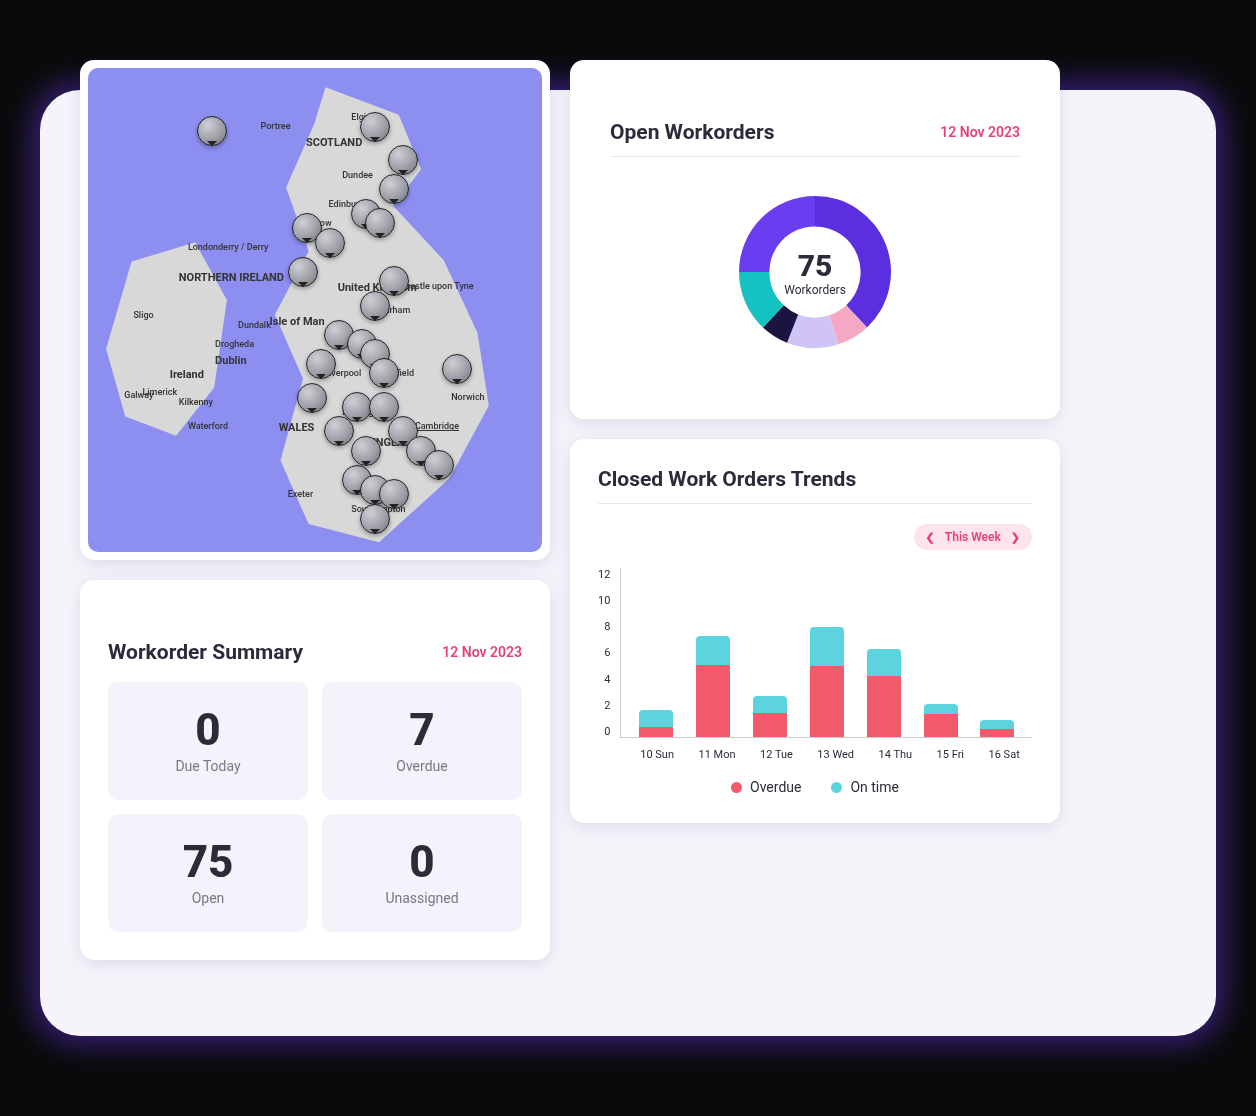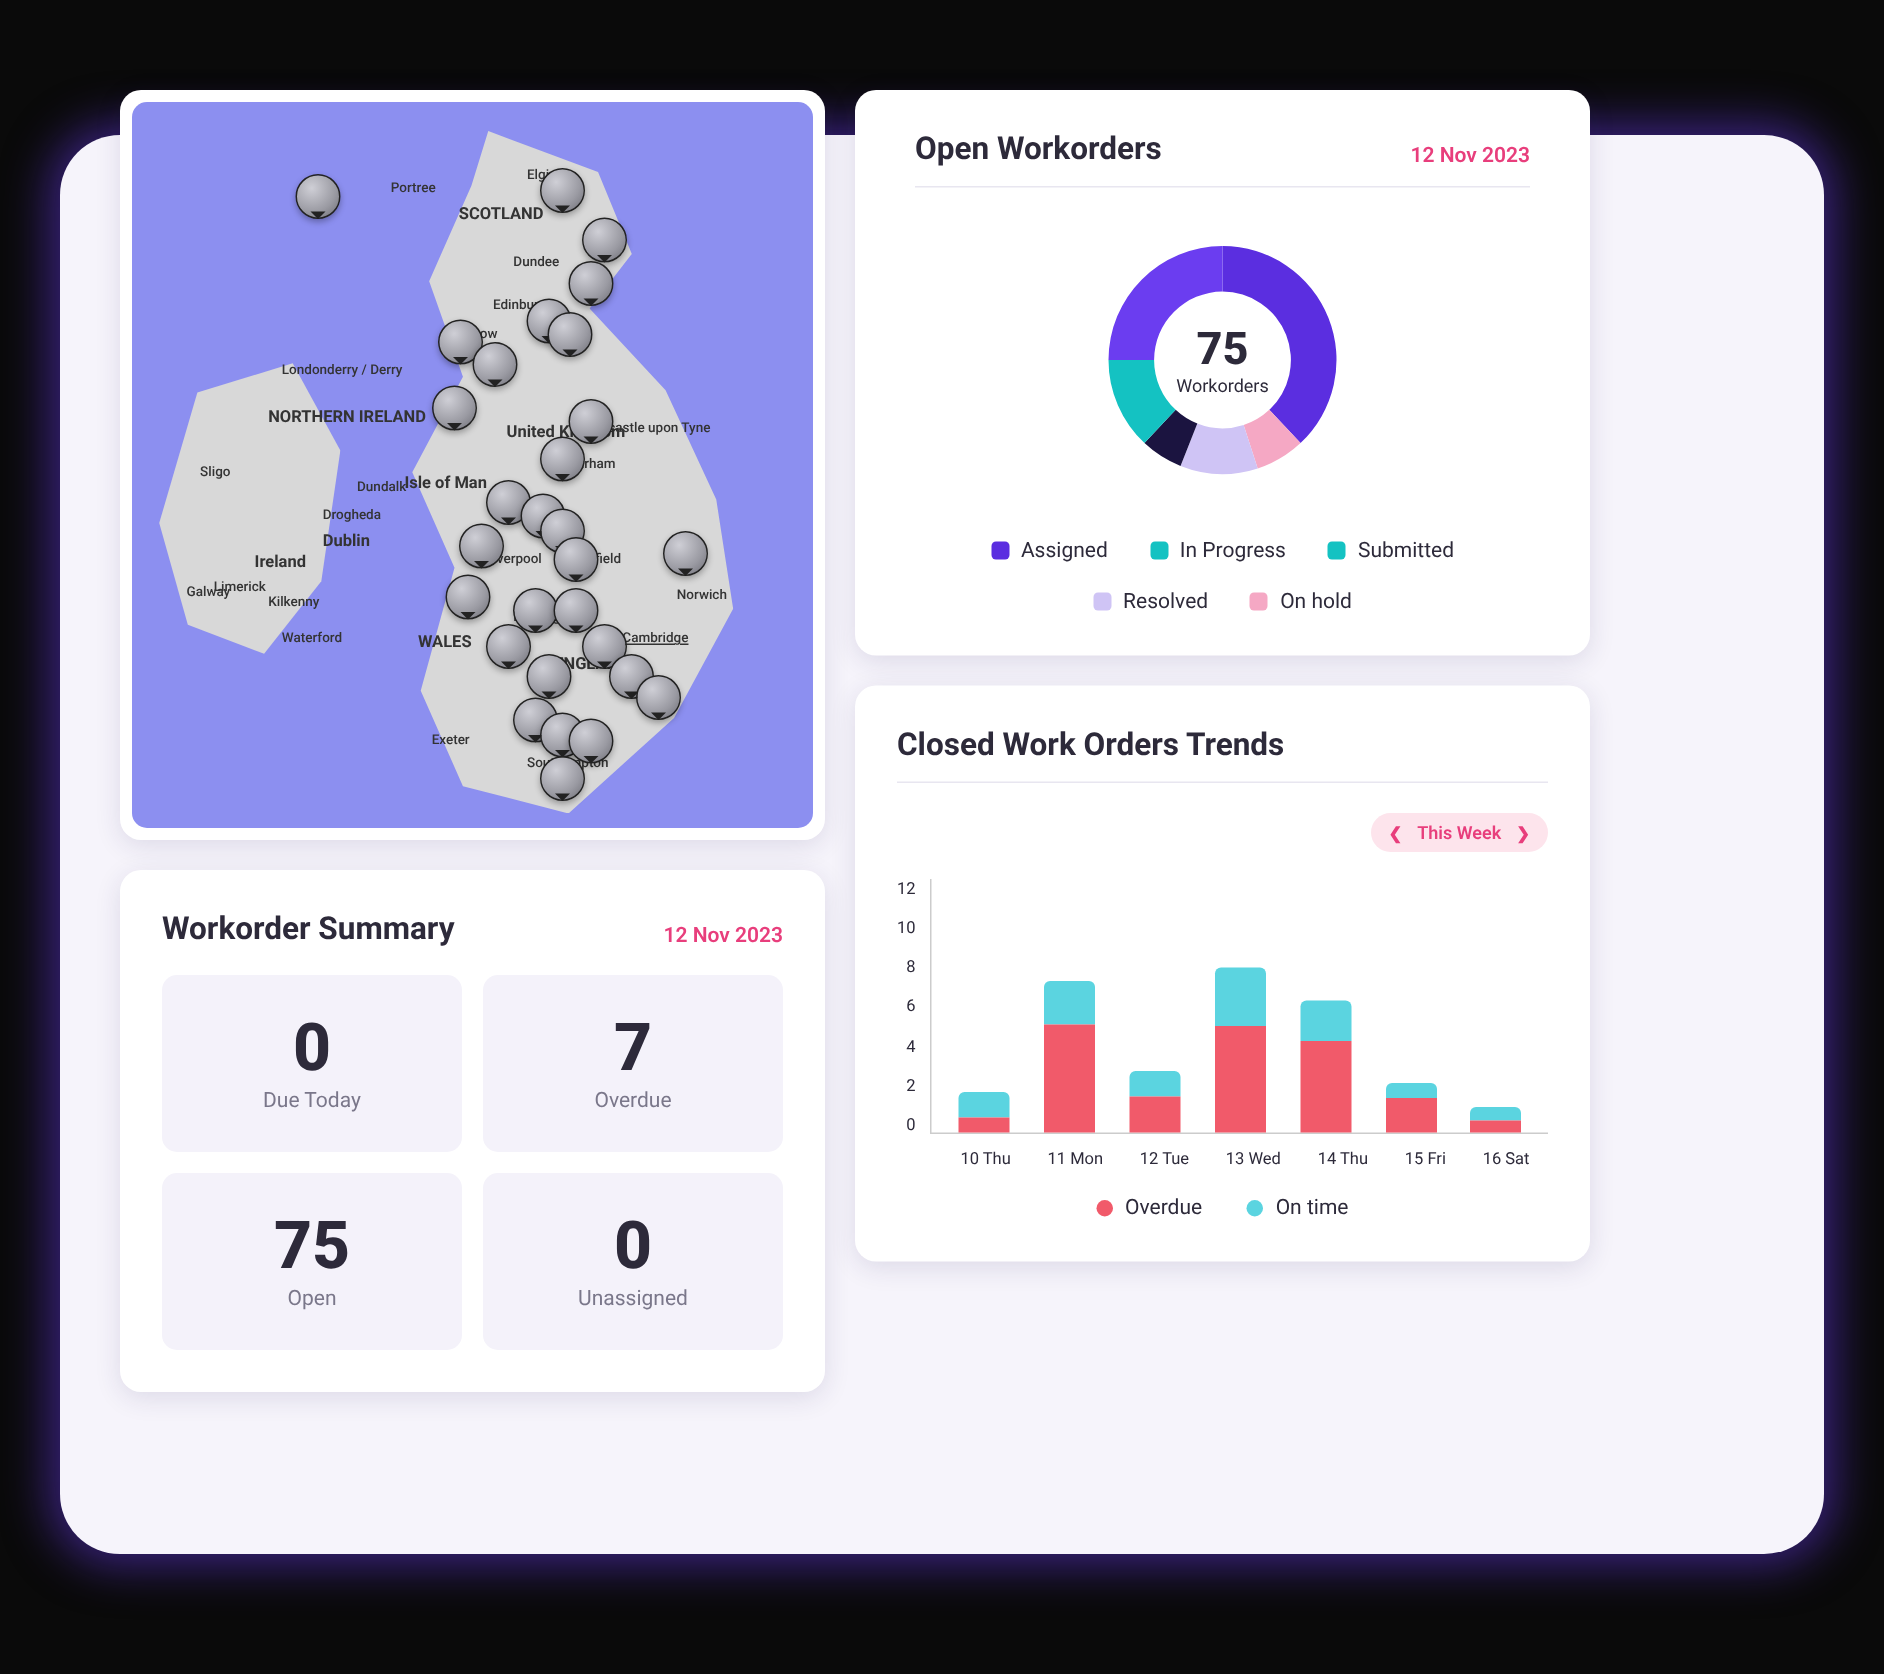--- a/index.html
+++ b/index.html
@@ -65,21 +65,21 @@
   .pin::after {
     content:"";
     position:absolute;
     bottom:-6px; left:50%;
     transform:translateX(-50%);
     border:5px solid transparent;
     border-top-color:#222;
   }
   
   .summary-card { padding: 28px; }
-  .card-head { display:flex; justify-content:space-between; align-items:flex-end; margin-bottom:10px; }
+  .card-head { display:flex; justify-content:space-between; align-items:center; margin-bottom:10px;margin-top:32px; }
   .card-title { font-size: 21px; font-weight: 700; color: #2d2a3a; }
   .card-date { font-size: 14px; font-weight: 600; color: #e83e7c; }
   .stat-grid {
     display:grid; grid-template-columns:1fr 1fr; gap:14px; margin-top:18px;
   }
   .stat {
     background:#f4f2fa; border-radius:10px;
     padding:26px 10px; text-align:center;
   }
   .stat-val { font-size:44px; font-weight:800; color:#2d2a3a; line-height:1; }
@@ -232,42 +232,20 @@
             <path d="M 62.36067977499789 88.04226065180615 A 40 40 0 0 1 35.27501789261287 87.19105943553005 L 41.16501073556772 72.31463566131804 A 24 24 0 0 0 57.41640786499873 72.82535639108369 Z" fill="#cfc4f5"></path>
             <path d="M 35.27501789261287 87.19105943553005 A 40 40 0 0 1 22.61811576285245 79.15874509685645 L 33.57086945771147 67.49524705811388 A 24 24 0 0 0 41.16501073556772 72.31463566131804 Z" fill="#1b1440"></path>
             <path d="M 22.61811576285245 79.15874509685645 A 40 40 0 0 1 10 49.99999999999997 L 26 49.99999999999998 A 24 24 0 0 0 33.57086945771147 67.49524705811388 Z" fill="#14c2c2"></path>
             <path d="M 10 49.99999999999997 A 40 40 0 0 1 49.99999999999999 10 L 49.99999999999999 26 A 24 24 0 0 0 26 49.99999999999998 Z" fill="#6b3df0"></path>
           </svg>
         <div class="donut-center">
           <div class="donut-num">75</div>
           <div class="donut-sub">Workorders</div>
         </div>
       </div>
-      <div class="legend" id="open-legend">
-          <div class="leg-item">
-            <span class="swatch" style="background:#5b2ee0"></span>
-            <span>Assigned</span>
-          </div>
-          <div class="leg-item">
-            <span class="swatch" style="background:#14c2c2"></span>
-            <span>In Progress</span>
-          </div>
-          <div class="leg-item">
-            <span class="swatch" style="background:#14c2c2"></span>
-            <span>Submitted</span>
-          </div>
-          <div class="leg-item">
-            <span class="swatch" style="background:#cfc4f5"></span>
-            <span>Resolved</span>
-          </div>
-          <div class="leg-item">
-            <span class="swatch" style="background:#f5a8c4"></span>
-            <span>On hold</span>
-          </div>
-        </div>
     </div>
 
     <div class="card trends-card">
       <div class="card-title">Closed Work Orders Trends</div>
       <hr class="rule">
       <div class="week-row">
         <div class="week-pill">
           <span class="chev">❮</span>
           <span>This Week</span>
           <span class="chev">❯</span>
@@ -310,21 +288,21 @@
                 <div class="seg-bot" style="height: 22.6667px;"></div>
               </div>
               <div class="bar-col">
                 <div class="seg-top" style="height: 8.5px;"></div>
                 <div class="seg-bot" style="height: 8.5px;"></div>
               </div>
             </div>
         </div>
       </div>
       <div class="x-labels" id="x-labels">
-          <div>10 Thu</div>
+          <div>10 Sun</div>
           <div>11 Mon</div>
           <div>12 Tue</div>
           <div>13 Wed</div>
           <div>14 Thu</div>
           <div>15 Fri</div>
           <div>16 Sat</div>
         </div>
       <div class="bar-legend" id="bar-legend">
           <div class="leg-item">
             <span class="dot" style="background:#f15a6a"></span>

